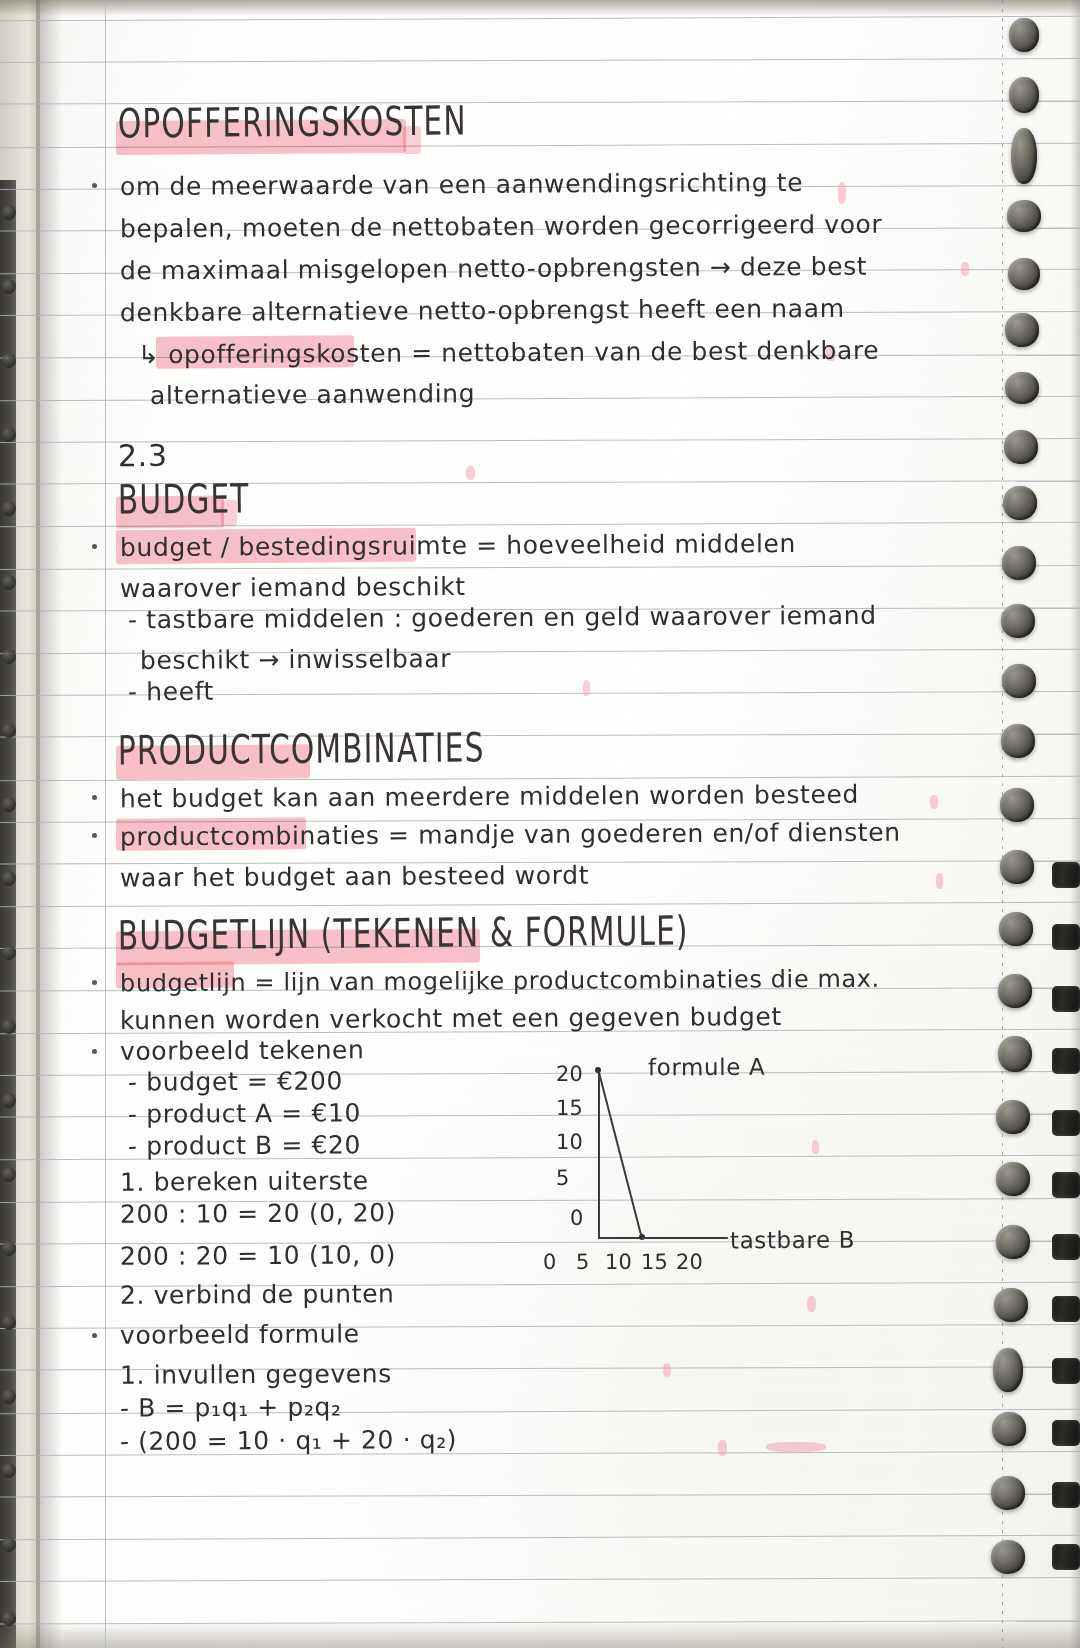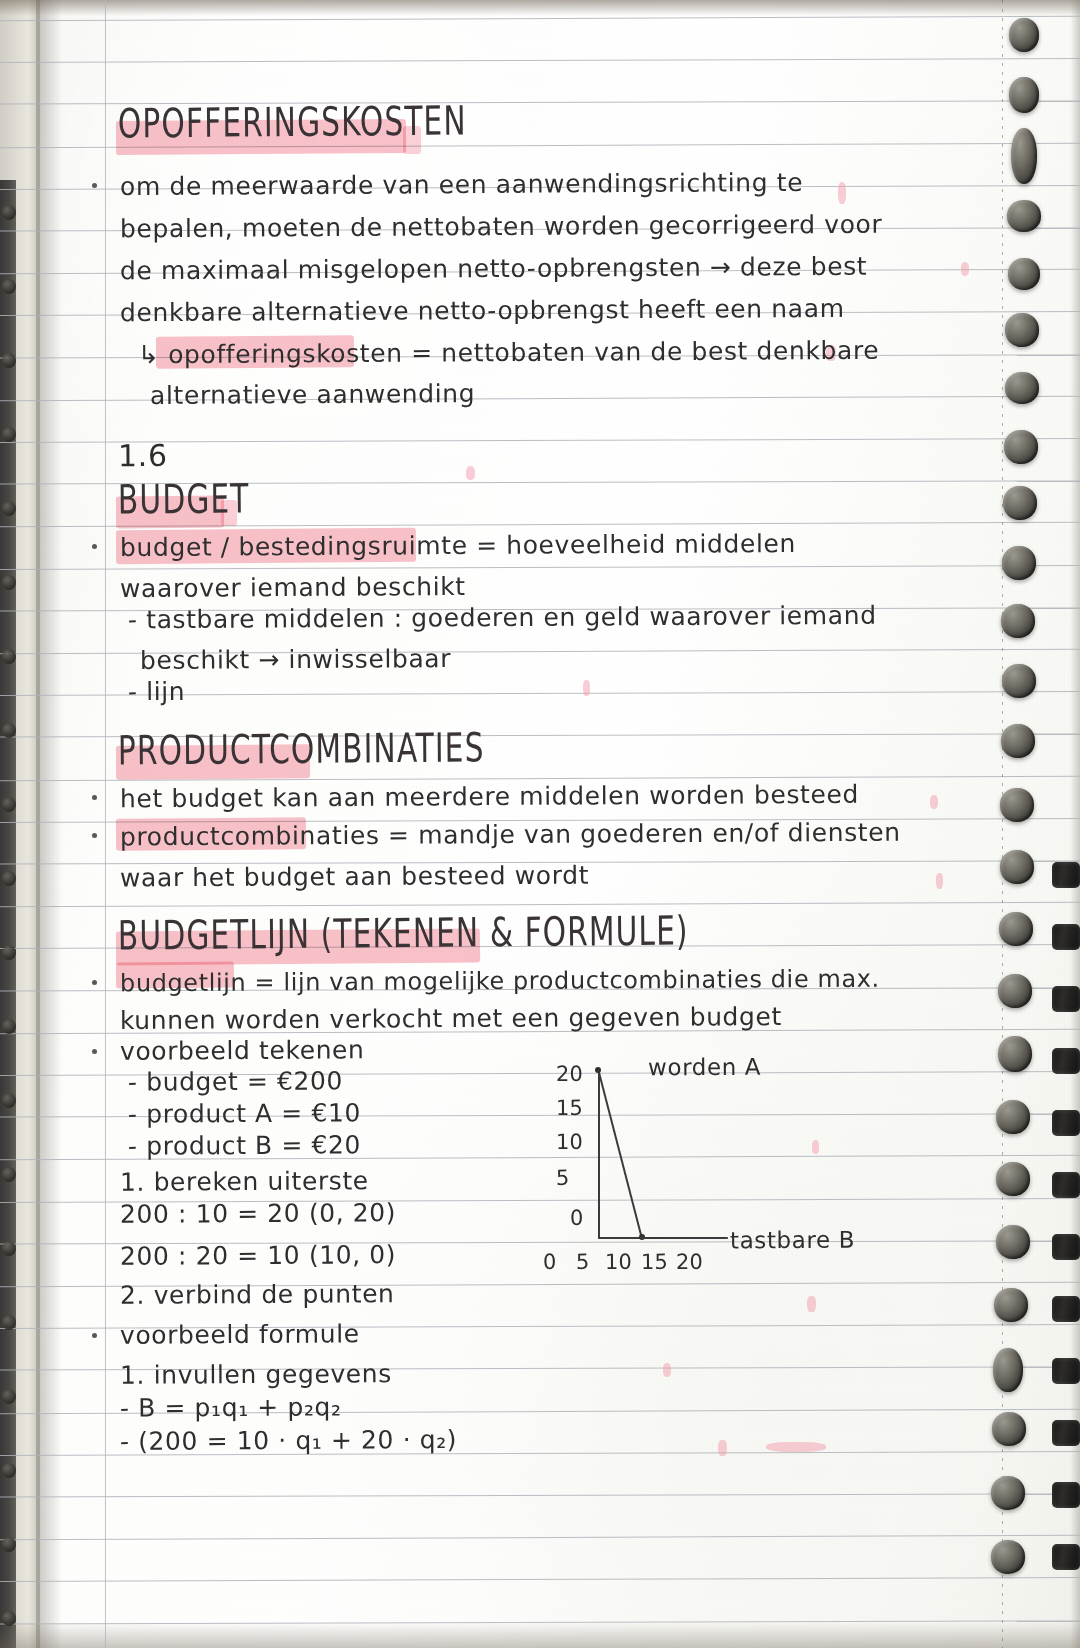--- a/index.html
+++ b/index.html
@@ -345,28 +345,28 @@
 
   <div id="content">
       <div class="heading" style="left: 118px; top: 104px; font-size: 33px;">OPOFFERINGSKOSTEN</div>
       <div class="bullet" style="left: 92px; top: 183px;"></div>
       <div class="hw" style="left: 120px; top: 170px; font-size: 25px;">om de meerwaarde van een aanwendingsrichting te</div>
       <div class="hw" style="left: 120px; top: 212px; font-size: 25px;">bepalen, moeten de nettobaten worden gecorrigeerd voor</div>
       <div class="hw" style="left: 120px; top: 254px; font-size: 25px;">de maximaal misgelopen  netto-opbrengsten → deze best</div>
       <div class="hw" style="left: 120px; top: 296px; font-size: 25px;">denkbare alternatieve netto-opbrengst heeft een naam</div>
       <div class="hw" style="left: 138px; top: 338px; font-size: 25px;">↳ opofferingskosten = nettobaten van de best denkbare</div>
       <div class="hw" style="left: 150px; top: 380px; font-size: 25px;">alternatieve aanwending</div>
-      <div class="hw" style="left: 118px; top: 438px; font-size: 30px;">1.6</div>
+      <div class="hw" style="left: 118px; top: 438px; font-size: 30px;">2.3</div>
       <div class="heading" style="left: 118px; top: 480px; font-size: 33px;">BUDGET</div>
       <div class="bullet" style="left: 92px; top: 544px;"></div>
       <div class="hw" style="left: 120px; top: 531px; font-size: 25px;">budget / bestedingsruimte = hoeveelheid middelen</div>
       <div class="hw" style="left: 120px; top: 573px; font-size: 25px;">waarover iemand beschikt</div>
       <div class="hw" style="left: 128px; top: 603px; font-size: 25px;">- tastbare middelen : goederen en geld waarover iemand</div>
       <div class="hw" style="left: 140px; top: 645px; font-size: 25px;">beschikt → inwisselbaar</div>
-      <div class="hw" style="left: 128px; top: 677px; font-size: 25px;">- lijn</div>
+      <div class="hw" style="left: 128px; top: 677px; font-size: 25px;">- heeft</div>
       <div class="heading" style="left: 118px; top: 731px; font-size: 33px;">PRODUCTCOMBINATIES</div>
       <div class="bullet" style="left: 92px; top: 795px;"></div>
       <div class="hw" style="left: 120px; top: 782px; font-size: 25px;">het budget kan aan meerdere middelen worden besteed</div>
       <div class="bullet" style="left: 92px; top: 833px;"></div>
       <div class="hw" style="left: 120px; top: 820px; font-size: 25px;">productcombinaties = mandje van goederen en/of diensten</div>
       <div class="hw" style="left: 120px; top: 862px; font-size: 25px;">waar het budget aan besteed wordt</div>
       <div class="heading" style="left: 118px; top: 916px; font-size: 33px;">BUDGETLIJN (TEKENEN &amp; FORMULE)</div>
       <div class="bullet" style="left: 92px; top: 980px;"></div>
       <div class="hw" style="left: 120px; top: 967px; font-size: 24px;">budgetlijn = lijn van mogelijke productcombinaties die max.</div>
       <div class="hw" style="left: 120px; top: 1004px; font-size: 25px;">kunnen worden verkocht met een gegeven budget</div>
@@ -397,18 +397,18 @@
         <div class="tick" style="left: 556px; top: 1062px;">20</div>
         <div class="tick" style="left: 556px; top: 1096px;">15</div>
         <div class="tick" style="left: 556px; top: 1130px;">10</div>
         <div class="tick" style="left: 556px; top: 1166px;">5</div>
         <div class="tick" style="left: 570px; top: 1206px;">0</div>
         <div class="tick" style="left: 543px; top: 1250px;">0</div>
         <div class="tick" style="left: 576px; top: 1250px;">5</div>
         <div class="tick" style="left: 605px; top: 1250px;">10</div>
         <div class="tick" style="left: 641px; top: 1250px;">15</div>
         <div class="tick" style="left: 676px; top: 1250px;">20</div>
-        <div class="hw small" style="left: 648px; top: 1054px;">worden A</div>
+        <div class="hw small" style="left: 648px; top: 1054px;">formule A</div>
         <div class="hw small" style="left: 730px; top: 1227px;">tastbare B</div>
       </div>
   </div>
 
 </div>
 
 </body></html>

